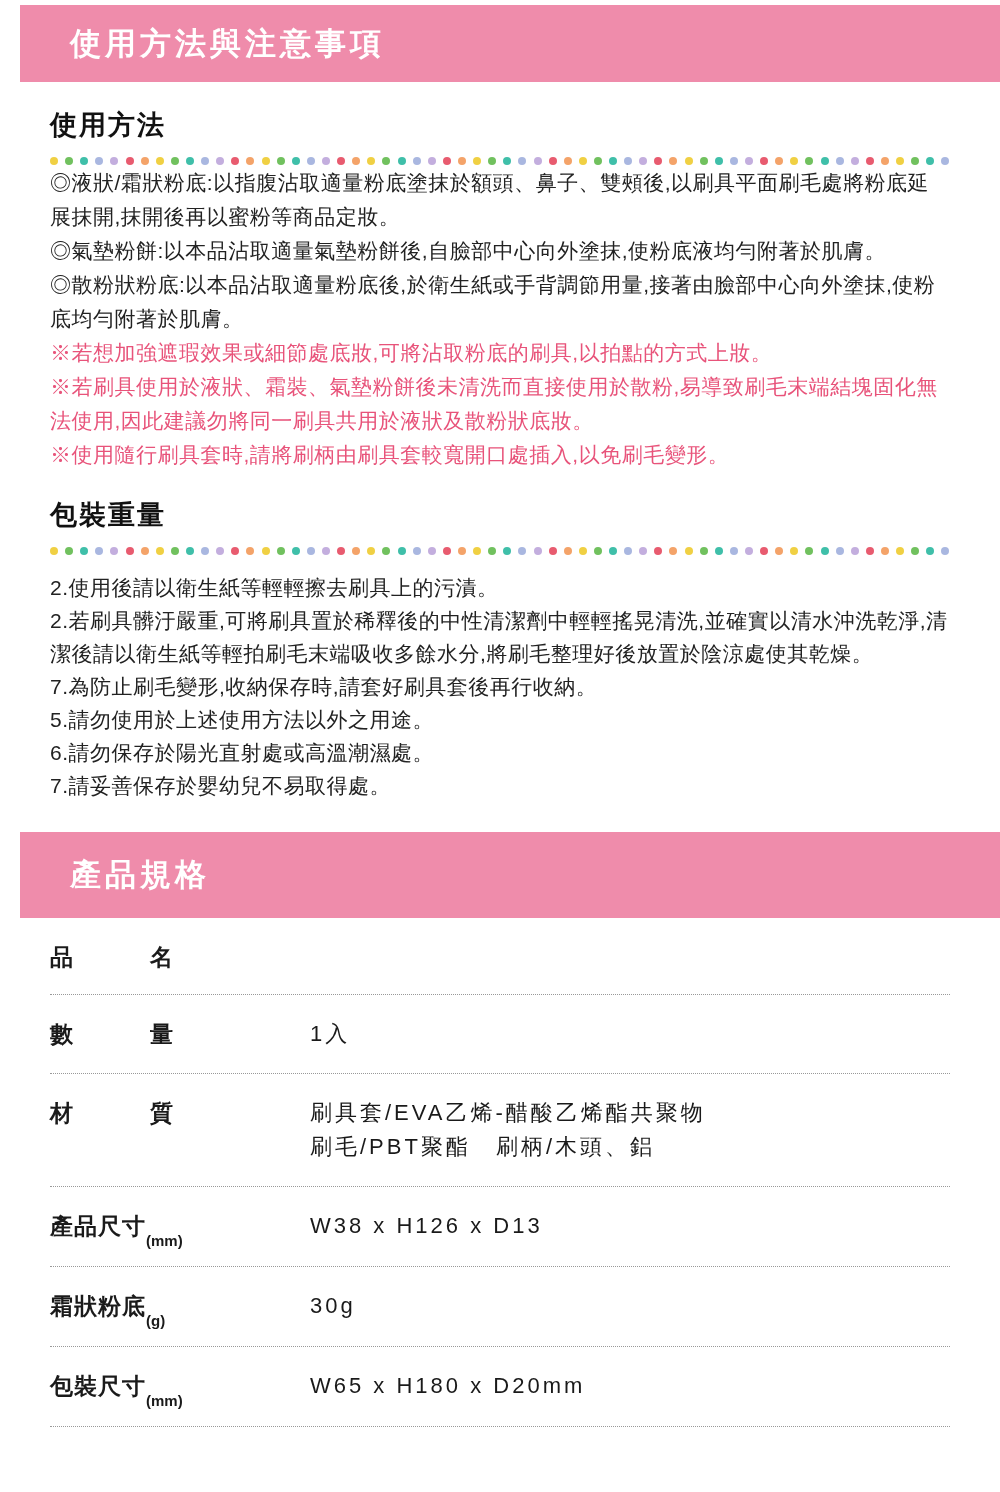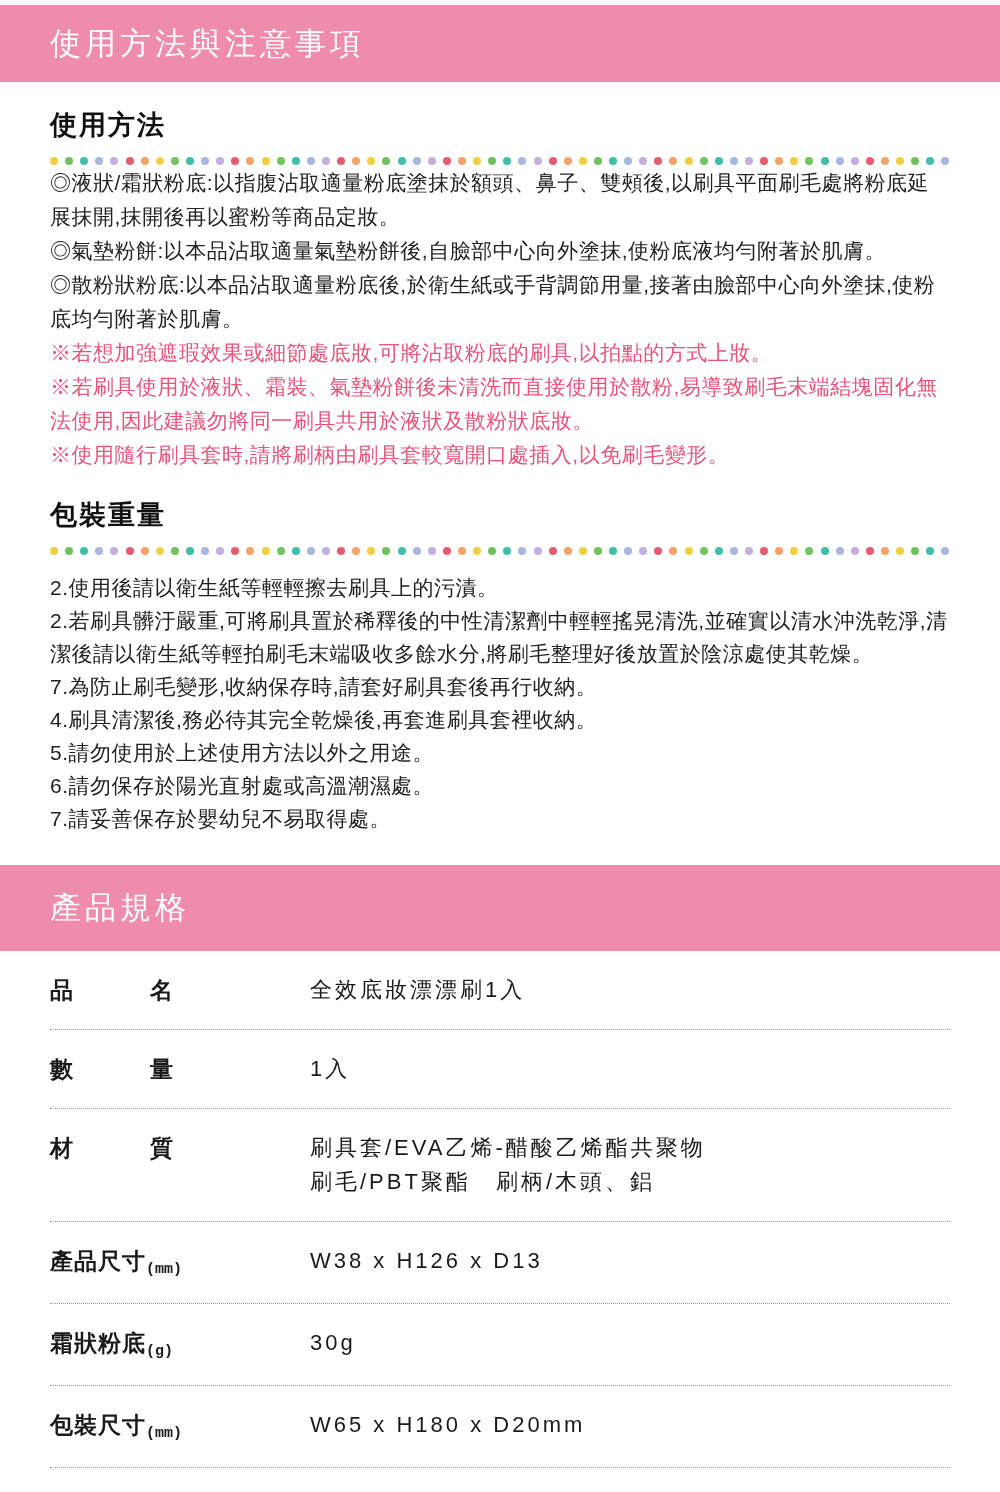--- a/index.html
+++ b/index.html
@@ -9,23 +9,24 @@
     font-family: "Liberation Sans", sans-serif;
     color: #222;
     overflow: hidden;
   }
   .banner {
     background: var(--banner-pink, #ef8cab);
     color: #fff;
     display: flex;
     align-items: center;
     padding-left: 50px;
-    font-weight: normal;
+    font-weight: bold;
     font-size: 31px;
     letter-spacing: 4px;
+    margin-left: 20px;
   }
   .banner-1 { height: 77px; margin-top: 5px; }
   .banner-2 { height: 86px; margin-top: 30px; }
   .content { padding: 0 50px; }
   h2.section-heading {
     font-size: 27px;
     font-weight: bold;
     color: #111;
     letter-spacing: 2px;
     margin: 25px 0 0 0;
@@ -53,21 +54,21 @@
     letter-spacing: 1px;
     padding-top: 2px;
     line-height: 30px;
     white-space: nowrap;
   }
   .spec-label .label-chars {
     display: inline-flex;
     justify-content: space-between;
     width: 124px;
   }
-  .spec-label .unit { font-size: 15px; font-weight: bold; letter-spacing: 0; position: relative; top: 4px; font-family: Liberation Mono, monospace; }
+  .spec-label .unit { font-size: 15px; font-weight: bold; letter-spacing: 0; position: relative; top: 12px; }
   .spec-value { font-size: 22px; letter-spacing: 3px; line-height: 34px; color: #1a1a1a; }
 </style>
 </head>
 <body>
 
 <div class="page">
 
   <div class="banner banner-1">
     <span>使用方法與注意事項</span>
   </div>
@@ -205,40 +206,36 @@
         <span class="dot" style="background: rgb(244, 163, 105);"></span>
         <span class="dot" style="background: rgb(240, 208, 67);"></span>
         <span class="dot" style="background: rgb(113, 193, 94);"></span>
         <span class="dot" style="background: rgb(63, 191, 169);"></span>
         <span class="dot" style="background: rgb(169, 183, 224);"></span>
       </div>
     <div class="cautions-block">
         <p>2.使用後請以衛生紙等輕輕擦去刷具上的污漬。</p>
         <p>2.若刷具髒汙嚴重,可將刷具置於稀釋後的中性清潔劑中輕輕搖晃清洗,並確實以清水沖洗乾淨,清潔後請以衛生紙等輕拍刷毛末端吸收多餘水分,將刷毛整理好後放置於陰涼處使其乾燥。</p>
         <p>7.為防止刷毛變形,收納保存時,請套好刷具套後再行收納。</p>
-        <p>4.刷具清潔後,務必待其完全乾燥後,再套進刷具套裡收納。</p>
         <p>5.請勿使用於上述使用方法以外之用途。</p>
         <p>6.請勿保存於陽光直射處或高溫潮濕處。</p>
         <p>7.請妥善保存於嬰幼兒不易取得處。</p>
       </div>
   </div>
 
   <div class="banner banner-2">
     <span>產品規格</span>
   </div>
 
   <div class="specs">
       <div class="spec-row">
         <div class="spec-label"><span class="label-chars">
             <span>品</span>
             <span>名</span>
           </span></div>
-        <div class="spec-value">
-          <div>全效底妝漂漂刷1入</div>
-        </div>
       </div>
       <div class="spec-row">
         <div class="spec-label"><span class="label-chars">
             <span>數</span>
             <span>量</span>
           </span></div>
         <div class="spec-value">
           <div>1入</div>
         </div>
       </div>

